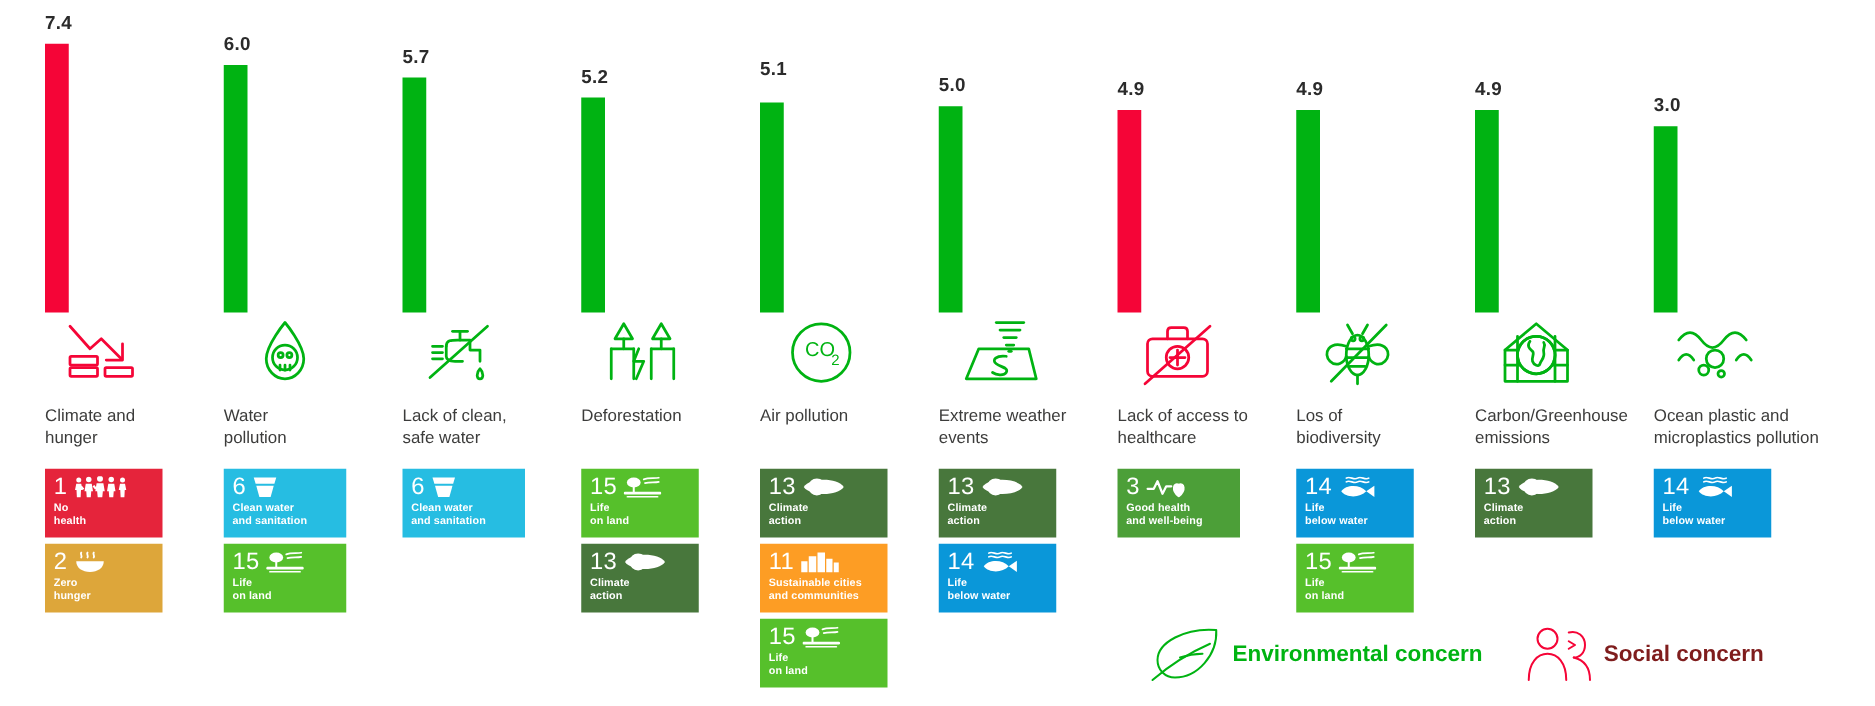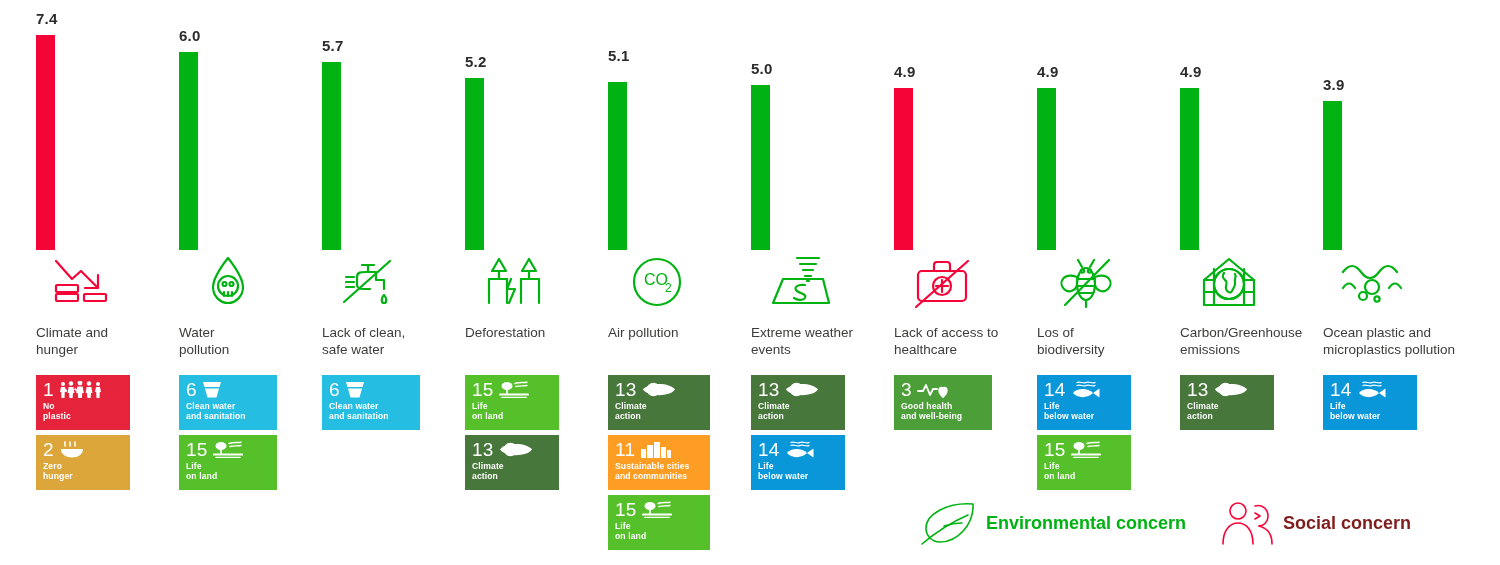--- a/index.html
+++ b/index.html
@@ -133,21 +133,21 @@
 <circle cx="12" cy="2.5" r="2.2"></circle>
               <path d="M9.6 6h4.8l1 6h-1.4l-.4 5h-3.2l-.4-5H8.6z"></path>
 <circle cx="21" cy="2" r="2.4"></circle>
               <path d="M18.3 5.5h5.4l1.1 6.5h-1.5l-.5 5h-3.6l-.5-5h-1.5z"></path>
 <circle cx="30" cy="2.5" r="2.2"></circle>
               <path d="M27.6 6h4.8l1 6h-1.4l-.4 5h-3.2l-.4-5h-1.4z"></path>
 <circle cx="39" cy="3" r="2"></circle>
               <path d="M37 6h4l1 5h-1.2l-.3 6h-3l-.3-6H36z"></path>
 <path d="M6.5 7.5l2 2.5-1.5 1-2-2.5zM16.5 7l2 2.5-1.5 1-2-2.5z"></path>
             </svg></span><div class="btext">No
-plastic</div></div>
+health</div></div>
         <div class="badge" style="background: rgb(221, 166, 58); width: 94px;"><span class="bnum">2</span><span class="bicon" style="color: rgb(255, 255, 255);"><svg viewBox="0 0 26 17" fill="none" stroke="currentColor" stroke-width="1.5" stroke-linecap="round">
 <path d="M6 1 C5 2.6 7 3.4 6 5 M11 1 C10 2.6 12 3.4 11 5 M16 1 C15 2.6 17 3.4 16 5"></path>
 <path d="M2 8 H24 C24 13.5 19 16.5 13 16.5 C7 16.5 2 13.5 2 8 Z" fill="currentColor" stroke="none"></path>
             </svg></span><div class="btext">Zero
 hunger</div></div>
       </div>
     </div>
     <div class="col" style="left: 179px;">
       <div class="val" style="top: 27px;">6.0</div>
       <div class="bar" style="top: 52px; height: 198px; background: rgb(0, 179, 18);"></div>
@@ -410,21 +410,21 @@
       <div class="badges">
         <div class="badge" style="background: rgb(72, 119, 60); width: 94px;"><span class="bnum">13</span><span class="bicon" style="color: rgb(255, 255, 255);"><svg viewBox="0 0 34 17" fill="none" stroke="currentColor" stroke-width="1.6">
 <path d="M1 8.5 C6 1 28 1 33 8.5 C28 16 6 16 1 8.5 Z" fill="currentColor" stroke="none"></path>
 <circle cx="11.5" cy="8.5" r="6" fill="#ffffff"></circle>
 <path d="M9 4.4 C7.5 6 9 7 10 8 C11 9 9.5 10.5 10.4 11.8 C11.2 13 13.3 13.6 13.8 12 C14.3 10.4 15.8 9.3 15.2 7.3 C14.6 5.3 16 4.7 15 3.4" fill="currentColor" stroke="none"></path>
             </svg></span><div class="btext">Climate
 action</div></div>
       </div>
     </div>
     <div class="col" style="left: 1323px;">
-      <div class="val" style="top: 76px;">3.9</div>
+      <div class="val" style="top: 76px;">3.0</div>
       <div class="bar" style="top: 101px; height: 149px; background: rgb(0, 179, 18);"></div>
       <div class="icon" style="color: rgb(0, 179, 18);">
         <svg viewBox="0 0 66 56" fill="none" stroke="currentColor" stroke-width="2.2" stroke-linecap="round" stroke-linejoin="round">
 <path d="M4 17 C10 9 16 9 22 17 C28 25 34 25 40 17 C46 9 52 9 58 17"></path>
 <path d="M4 33 C8 27 12 27 16 33"></path>
 <path d="M50 33 C54 27 58 27 62 33"></path>
 <circle cx="33" cy="32" r="7"></circle>
           <circle cx="24" cy="41" r="4"></circle>
           <circle cx="38" cy="44" r="2.6"></circle>
         </svg>

